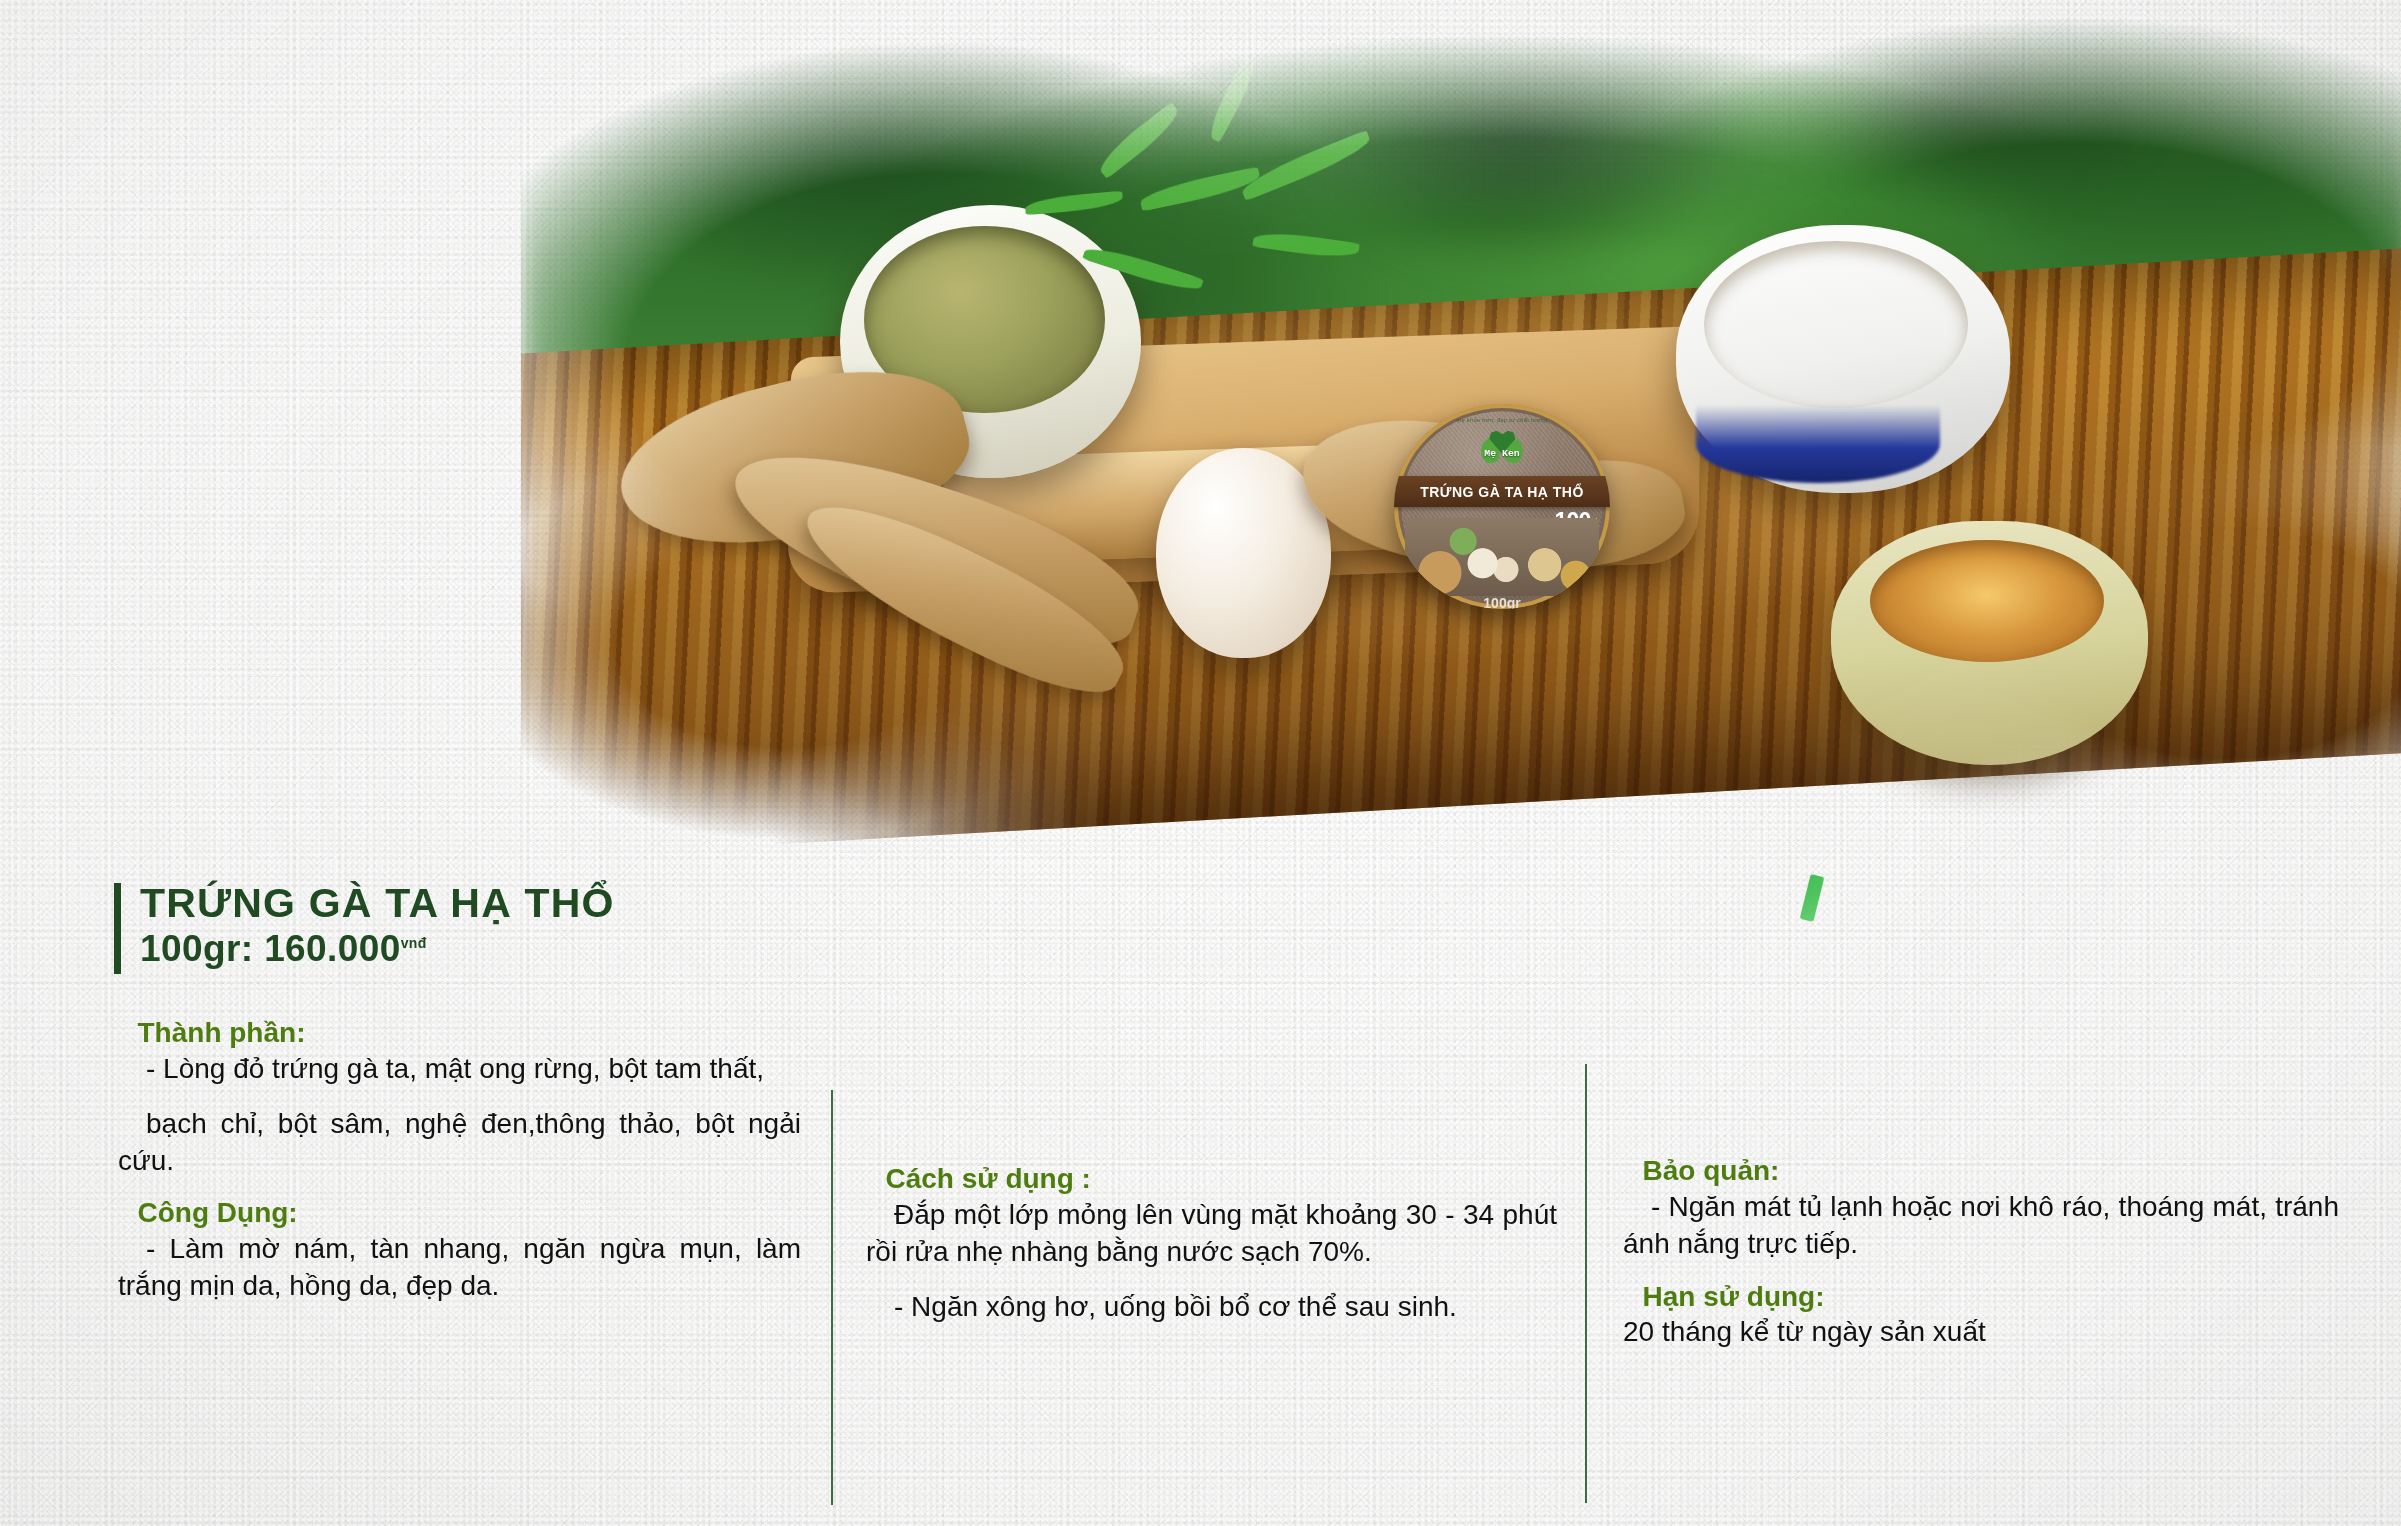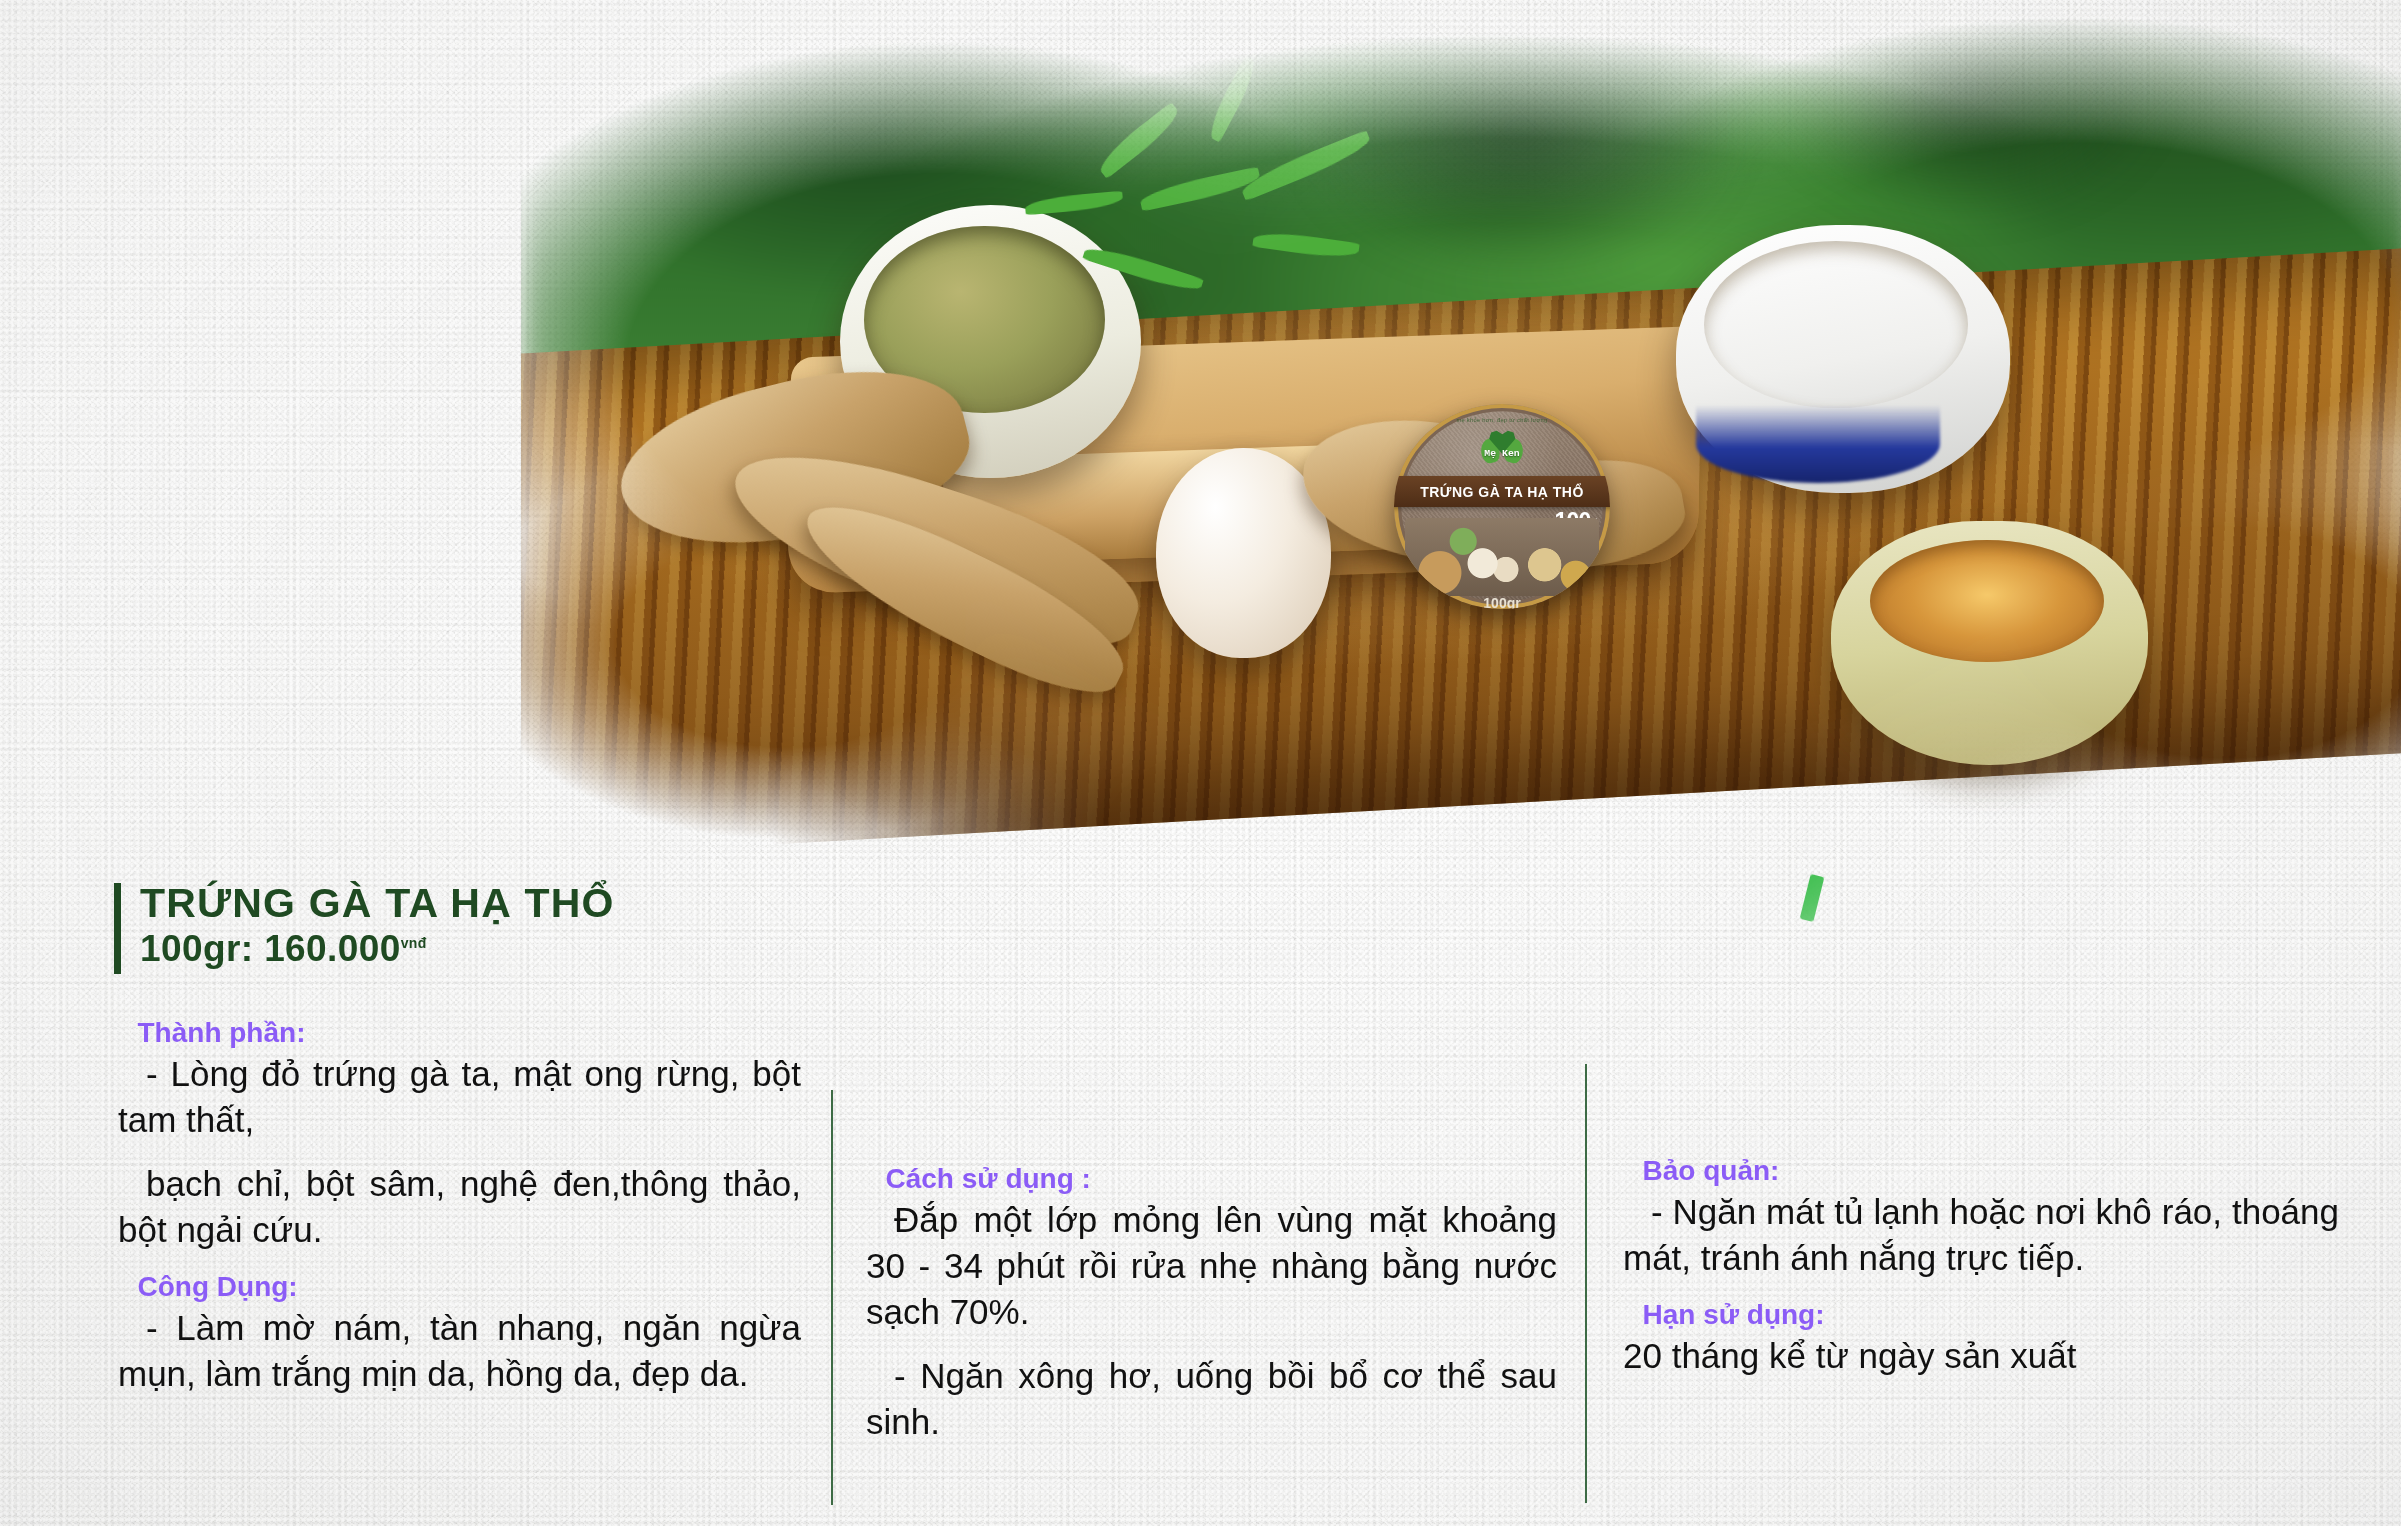--- a/index.html
+++ b/index.html
@@ -242,25 +242,25 @@
   
   #info{
     position:absolute;left:0;top:1017px;width:2401px;height:488px;
   }
   .col{position:absolute;}
   #col-1{left:118px;top:0;width:683px;}
   #col-2{left:866px;top:146px;width:691px;}
   #col-3{left:1623px;top:138px;width:716px;}
 
   .sec-head{
-    font-size:28px;font-weight:800;color:#8b5cf6;margin:0 0 1.6px 0;padding-left:19.5px;
+    font-size:28px;font-weight:800;color:#4d7c0f;margin:0 0 1.6px 0;padding-left:19.5px;
     font-family:"Liberation Sans", sans-serif;
   }
   .sec-body{
-    font-size:35px;color:#111;line-height:1.32;margin:0 0 18px 0;
+    font-size:28px;color:#111;line-height:1.32;margin:0 0 18px 0;
     text-align:justify;text-justify:inter-word;
     font-family:"Liberation Sans", sans-serif;font-weight:300;
   }
   .sec-body.indent{text-indent:28px;}
   .sec-body.last{text-align:left;}
 
   .divider{
     position:absolute;width:1.6px;background:#3d6b45;
   }
   #divider-1{left:831px;top:1090px;height:415px;}

